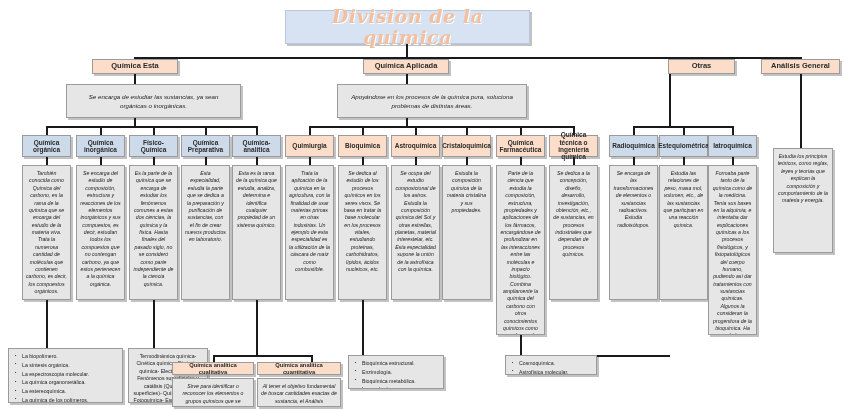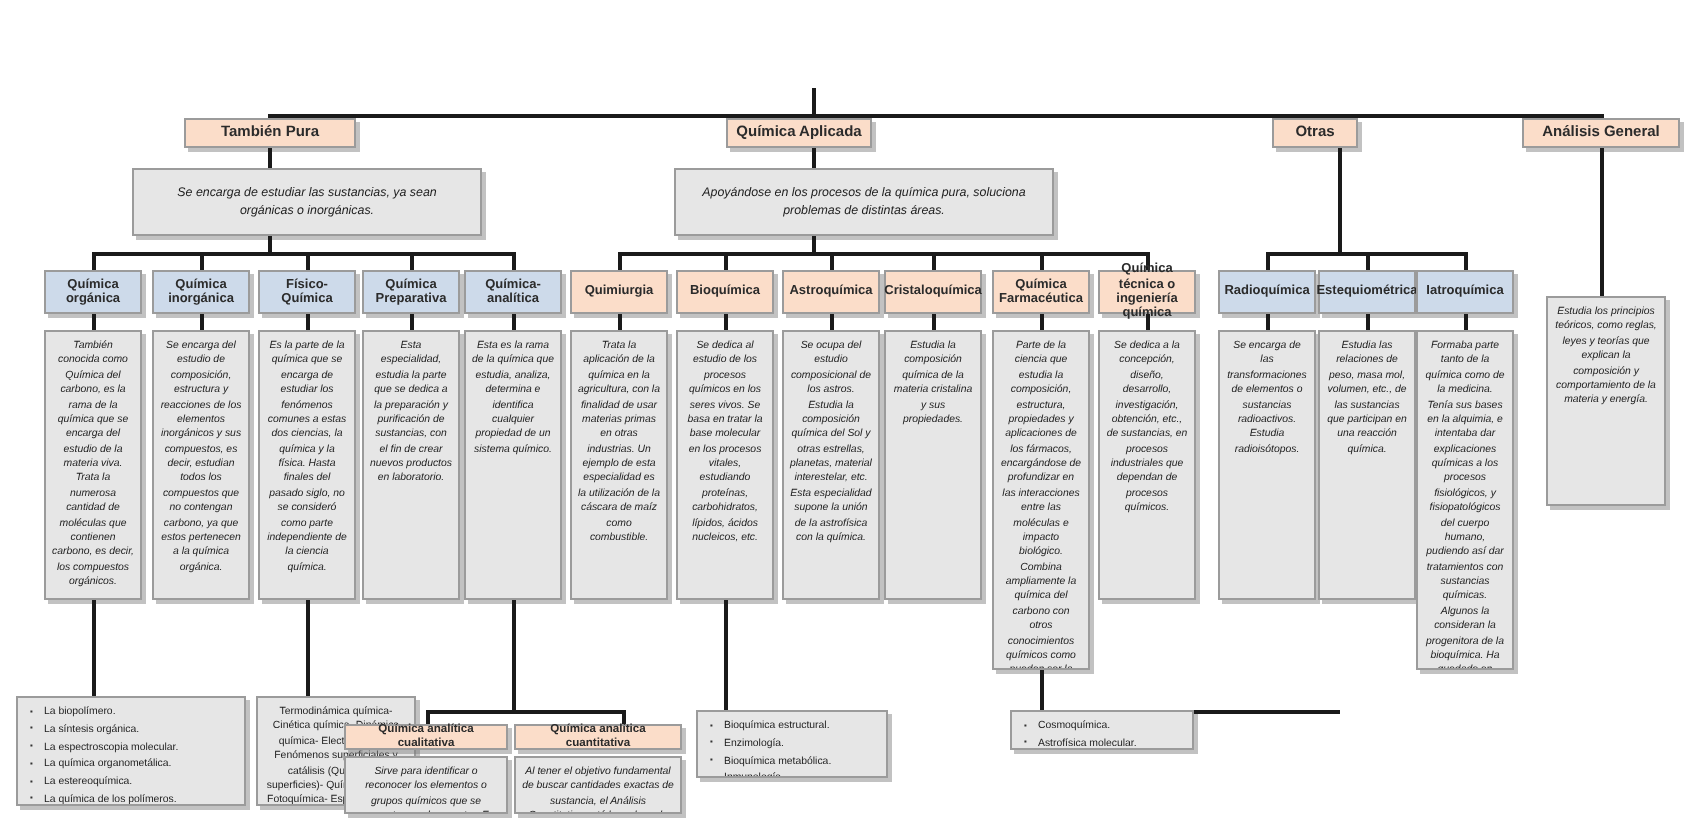--- a/index.html
+++ b/index.html
@@ -73,32 +73,33 @@
   }
   .listbox ul{margin:0;padding-left:8px;list-style:none;}
   .listbox li{position:relative;margin:0 0 1px 0;}
   .listbox li:before{content:"▪";position:absolute;left:-7px;top:-.5px;font-size:4px;color:#333;}
 </style>
 </head>
 <body>
 
 <div id="canvas">
 
+  <div class="box title-box" style="left:285px;top:10px;width:245px;height:34px;">Division de la quimica</div>
 
   <div class="line vline" style="left:406px;top:44px;height:14px;"></div>
   <div class="line hline" style="left:134px;top:57px;width:666px;"></div>
 
   <div class="line vline" style="left:134px;top:57px;height:8px;"></div>
   <div class="line vline" style="left:406px;top:57px;height:8px;"></div>
   <div class="line vline" style="left:669px;top:57px;height:8px;"></div>
   <div class="line vline" style="left:800px;top:57px;height:8px;"></div>
 
-  <div class="box peach lvl1" style="left:92px;top:59px;width:86px;height:15px;">También Pura</div>
-  <div class="box peach lvl1" style="left:363px;top:59px;width:73px;height:15px;">Química Aplicada</div>
-  <div class="box peach lvl1" style="left:636px;top:59px;width:43px;height:15px;">Otras</div>
+  <div class="box peach lvl1" style="left:92px;top:59px;width:86px;height:15px;">Química Esta</div>
+  <div class="box peach lvl1" style="left:363px;top:59px;width:86px;height:15px;">Química Aplicada</div>
+  <div class="box peach lvl1" style="left:668px;top:59px;width:67px;height:15px;">Otras</div>
   <div class="box peach lvl1" style="left:761px;top:59px;width:79px;height:15px;">Análisis General</div>
 
   <div class="line vline" style="left:134px;top:74px;height:10px;"></div>
   <div class="line vline" style="left:406px;top:74px;height:10px;"></div>
 
   <div class="desc big" style="left:66px;top:84px;width:175px;height:34px;display:flex;align-items:center;justify-content:center;">Se encarga de estudiar las sustancias, ya sean orgánicas o inorgánicas.</div>
   <div class="desc big" style="left:337px;top:84px;width:190px;height:34px;display:flex;align-items:center;justify-content:center;">Apoyándose en los procesos de la química pura, soluciona problemas de distintas áreas.</div>
 
   <div class="line vline" style="left:669px;top:74px;height:52px;"></div>
   <div class="line vline" style="left:800px;top:74px;height:74px;"></div>

